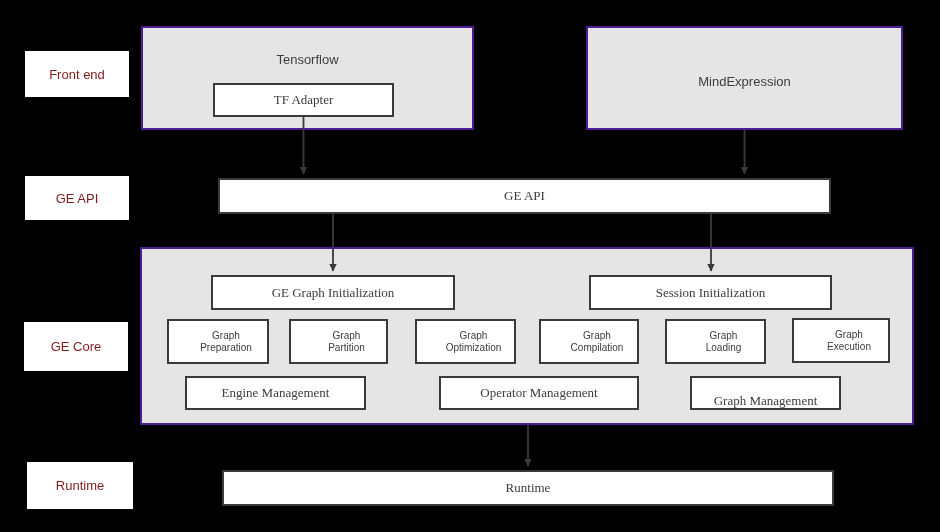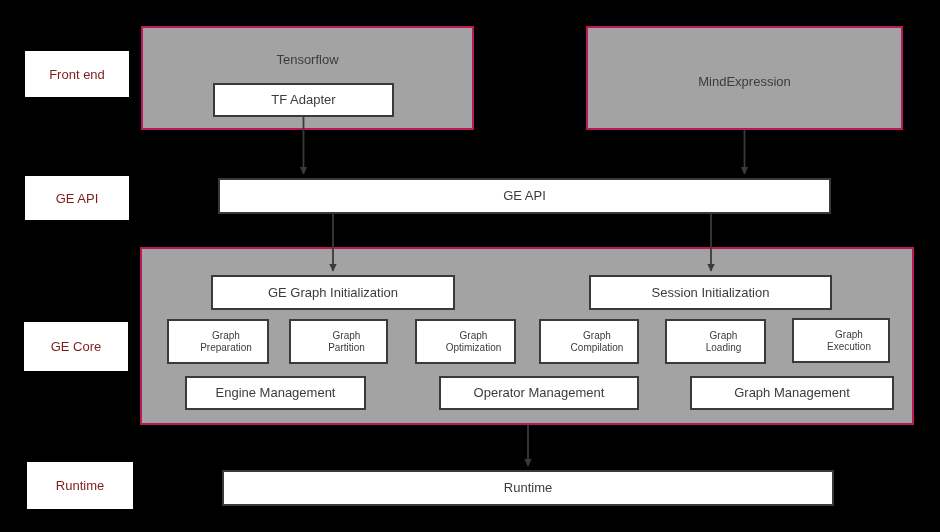--- a/index.html
+++ b/index.html
@@ -40,42 +40,42 @@
     display: flex;
     align-items: center;
     justify-content: center;
     text-align: center;
     font-size: 13px;
   }
   
   .panel {
     position: absolute;
     box-sizing: border-box;
-    background: #a3a3a3;
-    border: 2px solid #be185d;
+    background: #e5e5e5;
+    border: 2px solid #4c1d95;
     color: #3c3c3c;
   }
   .panel-title {
     position: absolute;
     left: 0;
     right: 0;
     text-align: center;
     font-size: 13px;
     color: #3c3c3c;
   }
   
   #connectors {
     position: absolute;
     left: 0;
     top: 0;
     width: 940px;
     height: 532px;
     pointer-events: none;
   }
-  .f13 { font-size: 13px; }
+  .f13 { font-size: 13px; font-family: Liberation Serif, serif; }
   .f12 { font-size: 10px; padding-left: 16px; }
 </style>
 </head>
 <body>
 
 <div id="canvas">
 
   <div class="layer-label" style="left:25px; top:51px; width:104px; height:46px;">
     <span>Front end</span>
   </div>
@@ -140,21 +140,21 @@
     <span>Graph
 Execution</span>
   </div>
 
   <div class="node f13" style="left:185px; top:376px; width:181px; height:34px;">
     <span>Engine Management</span>
   </div>
   <div class="node f13" style="left:439px; top:376px; width:200px; height:34px;">
     <span>Operator Management</span>
   </div>
-  <div class="node f13" style="left:690px; top:376px; width:204px; height:34px;">
+  <div class="node f13" style="left:690px; top:376px; width:151px; height:34px;align-items:flex-end;">
     <span>Graph Management</span>
   </div>
 
   <div class="node f13" style="left:222px; top:470px; width:612px; height:36px;">
     <span>Runtime</span>
   </div>
 
   <svg id="connectors" viewBox="0 0 940 532">
     <defs>
       <marker id="arrowhead" markerWidth="9" markerHeight="9" refX="7.4" refY="4.5" orient="auto" markerUnits="userSpaceOnUse">

